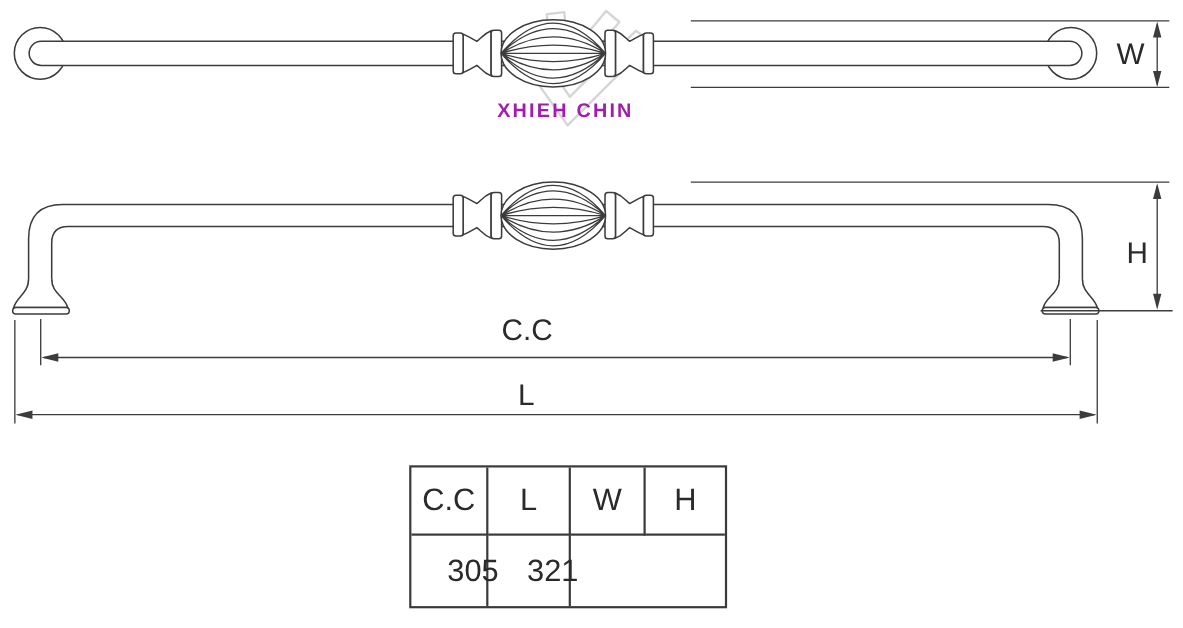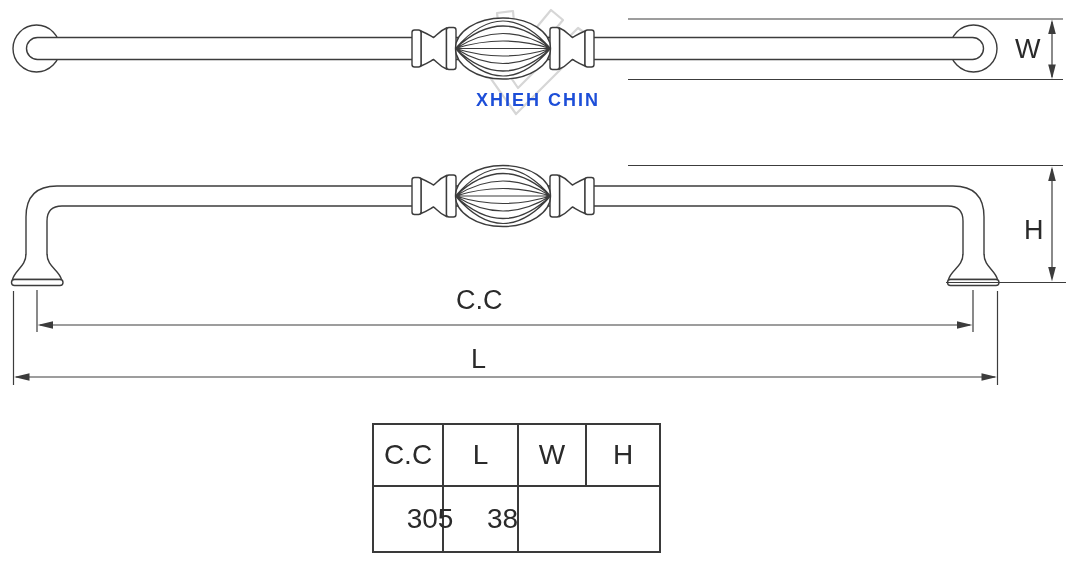--- a/index.html
+++ b/index.html
@@ -13,22 +13,22 @@
   .w{fill:#ffffff;stroke:#3c3c3c;stroke-width:1.4;}
   .thin{stroke-width:1.2;}
   .arrowhead{fill:#3c3c3c;stroke:none;}
   .wm{fill:none;stroke:#d6d6d6;stroke-width:2.2;stroke-linejoin:round;}
   
   .dim-label{
     position:absolute;font-size:27px;line-height:1;color:#2a2a2a;
     white-space:nowrap;user-select:none;
   }
   .watermark-text{
-    position:absolute;left:452px;top:91px;width:172px;text-align:center;
-    font-size:18px;font-weight:bold;letter-spacing:2px;color:#1d4ed8;line-height:1;
+    position:absolute;left:452px;top:91px;width:172px;
+    font-size:18px;font-weight:bold;letter-spacing:2px;color:#a21caf;line-height:1;
   }
   
   .spec-table{
     position:absolute;left:372px;top:423px;
     display:grid;grid-template-columns:70px 75px 68px 72px;grid-template-rows:62px 64px;
     border:2px solid #3a3a3a;background:#fff;
   }
   .spec-table .cell{
     display:flex;align-items:center;justify-content:center;
     font-size:28px;color:#2a2a2a;
@@ -122,16 +122,16 @@
   <div class="dim-label" style="left:1024px;top:217px;">H</div>
   <div class="dim-label" style="left:456px;top:287px;">C.C</div>
   <div class="dim-label" style="left:471px;top:346px;">L</div>
 
   <div class="spec-table">
     <div class="cell">C.C</div>
     <div class="cell">L</div>
     <div class="cell">W</div>
     <div class="cell">H</div>
     <div class="cell">305</div>
-    <div class="cell">38</div>
+    <div class="cell">321</div>
   </div>
 
 </div>
 
 </body></html>

